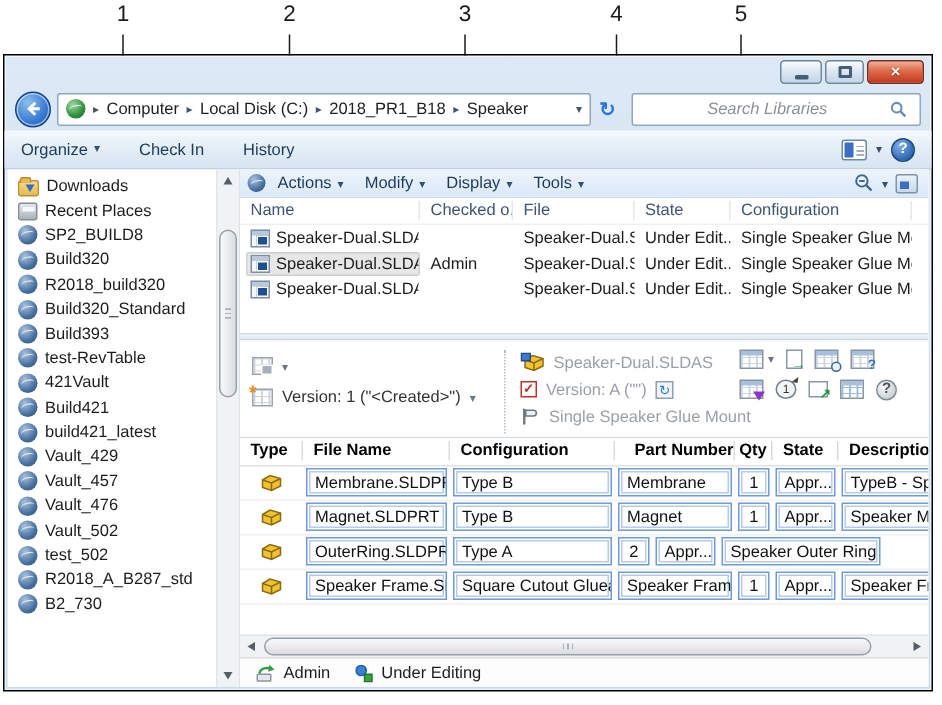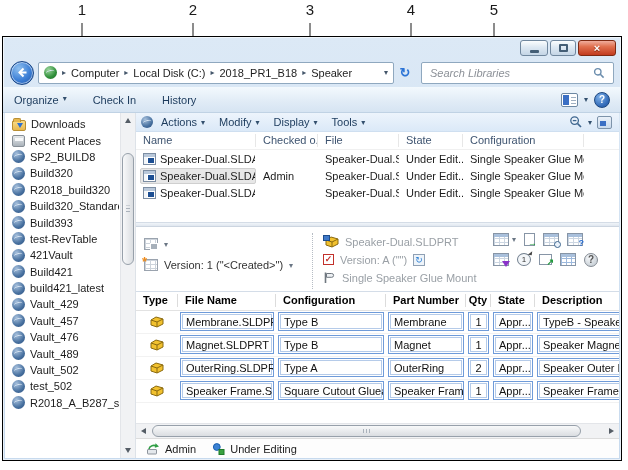--- a/index.html
+++ b/index.html
@@ -34,42 +34,42 @@
     border:1px solid #174586; box-shadow: inset 0 0 0 1px rgba(255,255,255,.5);
     display:flex; align-items:center; justify-content:center; }
   .addr-box { height:22px; flex:0 0 356px; margin-left:4px; background:#fff; border:1px solid #8fa8bf; border-radius:2px;
     display:flex; align-items:center; padding:0 5px; font-size:11px; color:#1e1e1e; overflow:hidden; }
   .crumb-sep { font-size:8px; color:#44566a; margin:0 5px; }
   .crumb { white-space:nowrap; }
   .addr-caret { margin-left:auto; font-size:8px; color:#44566a; padding-left:4px; }
   .refresh-btn { width:22px; height:22px; display:flex; align-items:center; justify-content:center;
     color:#2c74d6; font-size:13px; font-weight:bold; flex:none; }
   .search-box { height:22px; flex:1; margin-left:5px; background:#fff; border:1px solid #8fa8bf; border-radius:2px;
-    display:flex; align-items:center; padding:0 8px; font-size:11px; font-style:italic; color:#8b9097; overflow:hidden; }
+    display:flex; align-items:center; padding:0 8px; font-size:11px; font-style:italic; color:#8b9097; overflow:hidden;text-align:center; }
   .search-box .ph { flex:1; white-space:nowrap; overflow:hidden; }
 
   .cmdbar { position:absolute; top:50px; left:0; right:0; height:26px;
     background:linear-gradient(#f3f9fd,#e0ebf6 60%,#d6e4f2); border-bottom:1px solid #c0d2e4;
     display:flex; align-items:center; padding:0 11px; font-size:11px; color:#1b3a5c; }
   .cmd-item { display:flex; align-items:flex-start; gap:4px; margin-right:26px; white-space:nowrap; }
   .cmd-caret { font-size:8px; color:#33506e; }
   .cmd-right { margin-left:auto; display:flex; align-items:center; gap:6px; }
   .views-ic { width:17px; height:14px; border:1px solid #6d88a3; border-radius:2px; background:#fff; position:relative; }
   .views-ic::before { content:""; position:absolute; left:1px; top:1px; bottom:1px; width:6px; background:#3b6fc4; }
   .views-ic::after { content:""; position:absolute; left:9px; right:1px; top:3px; height:7px;
     background:repeating-linear-gradient(#9fb0c2 0 1px, transparent 1px 3px); }
   .help-ic { width:16px; height:16px; border-radius:50%; border:1px solid #1d477f;
     background:radial-gradient(circle at 35% 30%, #7fb2ea, #2f67b5 70%); color:#fff; font-weight:bold; font-size:10px;
     display:flex; align-items:center; justify-content:center; }
 
   
   .content { position:absolute; top:76px; left:2px; right:2px; bottom:2px; background:#fff; display:flex; overflow:hidden; }
 
   
-  .sidebar { width:131px; flex:none; position:relative; border-right:1px solid #dde2e8; overflow:hidden; }
+  .sidebar { width:155px; flex:none; position:relative; border-right:1px solid #dde2e8; overflow:hidden; }
   .side-list { padding:3px 16px 0 7px; }
   .side-item { height:16.4px; display:flex; align-items:center; gap:5px; font-size:11px; color:#1c1c1c;
     white-space:nowrap; overflow:hidden; }
   .vault-ic { width:13px; height:13px; flex:none; border-radius:50%;
     background:radial-gradient(circle at 35% 30%, #a9c2de, #47709f 60%, #2a4e7d); position:relative; }
   .vault-ic::after { content:""; position:absolute; left:1.5px; top:4px; width:9px; height:4px;
     border-top:1.5px solid #d9e6f3; border-radius:50%; transform:rotate(-14deg); }
   .dl-ic { width:14px; height:11px; flex:none; background:linear-gradient(#fbe globalization); position:relative;
     background:linear-gradient(#f9dd8a,#e8b84e); border:1px solid #b98f33; border-radius:2px; margin-top:2px; }
   .dl-ic::before { content:""; position:absolute; top:-3px; left:0; width:6px; height:3px;
@@ -162,21 +162,21 @@
     color:#333; font-size:8px; line-height:12px; text-align:center; position:relative; }
   .compass-ic::after { content:""; position:absolute; right:-2px; top:-3px; width:0; height:0;
     border-left:4px solid transparent; border-bottom:4px solid #444; transform:rotate(8deg); }
   .help-ic.small { width:14px; height:14px; background:radial-gradient(circle at 35% 30%, #f5f7f9, #cdd4da 70%);
     color:#555; border-color:#848b93; }
 
   
   .thdr { display:flex; align-items:center; height:20px; flex:none; font-weight:bold; font-size:11px; color:#000;
     border-top:1px solid #d4dde8; border-bottom:1px solid #e2e2e2; }
   .th { padding-left:7px; border-right:1px solid #dcdcdc; height:13px; line-height:13px; white-space:nowrap; overflow:hidden; flex:none; }
-  .t-type{width:42px;} .t-file{width:98px;} .t-cfg{width:110px;} .t-part{width:80px;} .t-qty{width:25px; padding-left:0; text-align:center;}
+  .t-type{width:42px;} .t-file{width:98px;} .t-cfg{width:110px;} .t-part{width:80px;text-align:right;} .t-qty{width:25px; padding-left:0; text-align:center;}
   .t-state{width:44px;} .t-desc{width:110px; border-right:none;}
   .trow { display:flex; align-items:center; height:23px; flex:none; border-bottom:1px solid #f2f2f2; }
   .tw { flex:none; padding:0 2px; }
   .bcell { height:19px; border:1px solid #6f9bd9; box-shadow: inset 0 0 0 1px #fff, inset 0 0 0 2px #b5cbe9;
     background:#fff; display:flex; align-items:center; padding:0 5px; font-size:11px; color:#111;
     white-space:nowrap; overflow:hidden; }
   .bcell.center { justify-content:center; padding:0; }
   .type-cell { width:42px; display:flex; align-items:center; justify-content:center; flex:none; }
 
   
@@ -335,33 +335,33 @@
         <div class="side-item">
             <span class="vault-ic"></span>
             <span>Vault_457</span>
           </div>
         <div class="side-item">
             <span class="vault-ic"></span>
             <span>Vault_476</span>
           </div>
         <div class="side-item">
             <span class="vault-ic"></span>
-            <span>Vault_489</span>
-          </div>
-        <div class="side-item">
-            <span class="vault-ic"></span>
             <span>Vault_502</span>
           </div>
         <div class="side-item">
             <span class="vault-ic"></span>
             <span>test_502</span>
           </div>
         <div class="side-item">
             <span class="vault-ic"></span>
             <span>R2018_A_B287_std</span>
+          </div>
+        <div class="side-item">
+            <span class="vault-ic"></span>
+            <span>B2_730</span>
           </div>
       </div>
       <div class="vscroll">
         <div class="sb-btn sb-up">
             <span class="tri-up"></span>
           </div>
         <div class="sb-thumb"></div>
         <div class="sb-btn sb-down">
             <span class="tri-down"></span>
           </div>
@@ -461,21 +461,21 @@
             <span class="caret-sm">▾</span>
           </div>
         </div>
         <div class="bh-right">
           <div class="bh-rrow">
             <svg width="16" height="13" viewBox="0 0 16 13">
               <path d="M3 5 L8 2 L15 4 L15 9 L9 12 L3 10 Z" fill="#f2c12e" stroke="#8a6a10"></path>
               <path d="M3 5 L9 7 L15 4 M9 7 L9 12" fill="none" stroke="#8a6a10"></path>
               <rect x="0.5" y="0.5" width="6" height="5" fill="#3f79c9" stroke="#1d4d8c"></rect>
             </svg>
-            <span class="gray-txt">Speaker-Dual.SLDPRT</span>
+            <span class="gray-txt">Speaker-Dual.SLDAS</span>
           </div>
           <div class="bh-rrow">
             <span class="red-cb">✓</span>
             <span class="gray-txt">Version: A ("")</span>
             <span class="mini-refresh">↻</span>
           </div>
           <div class="bh-rrow">
             <svg class="flag-ic" width="13" height="13" viewBox="0 0 13 13">
               <path d="M2.5 1.5 V12" stroke="#707880" stroke-width="1.6"></path>
               <path d="M3.5 2.5 h5.2 a1.9 1.9 0 0 1 0 3.8 H3.5 Z" fill="#eef1f4" stroke="#707880"></path>
@@ -579,23 +579,20 @@
               <path d="M1 4 L6 1 L13 3 L13 8 L7 11 L1 9 Z" fill="#f2c12e" stroke="#8a6a10"></path>
               <path d="M1 4 L7 6 L13 3 M7 6 L7 11" fill="none" stroke="#8a6a10"></path>
             </svg>
           </div>
         <div class="tw t-file">
             <div class="bcell">OuterRing.SLDPRT</div>
           </div>
         <div class="tw t-cfg">
             <div class="bcell">Type A</div>
           </div>
-        <div class="tw t-part">
-            <div class="bcell">OuterRing</div>
-          </div>
         <div class="tw t-qty">
             <div class="bcell center">2</div>
           </div>
         <div class="tw t-state">
             <div class="bcell">Appr...</div>
           </div>
         <div class="tw t-desc">
             <div class="bcell">Speaker Outer Ring</div>
           </div>
       </div>

